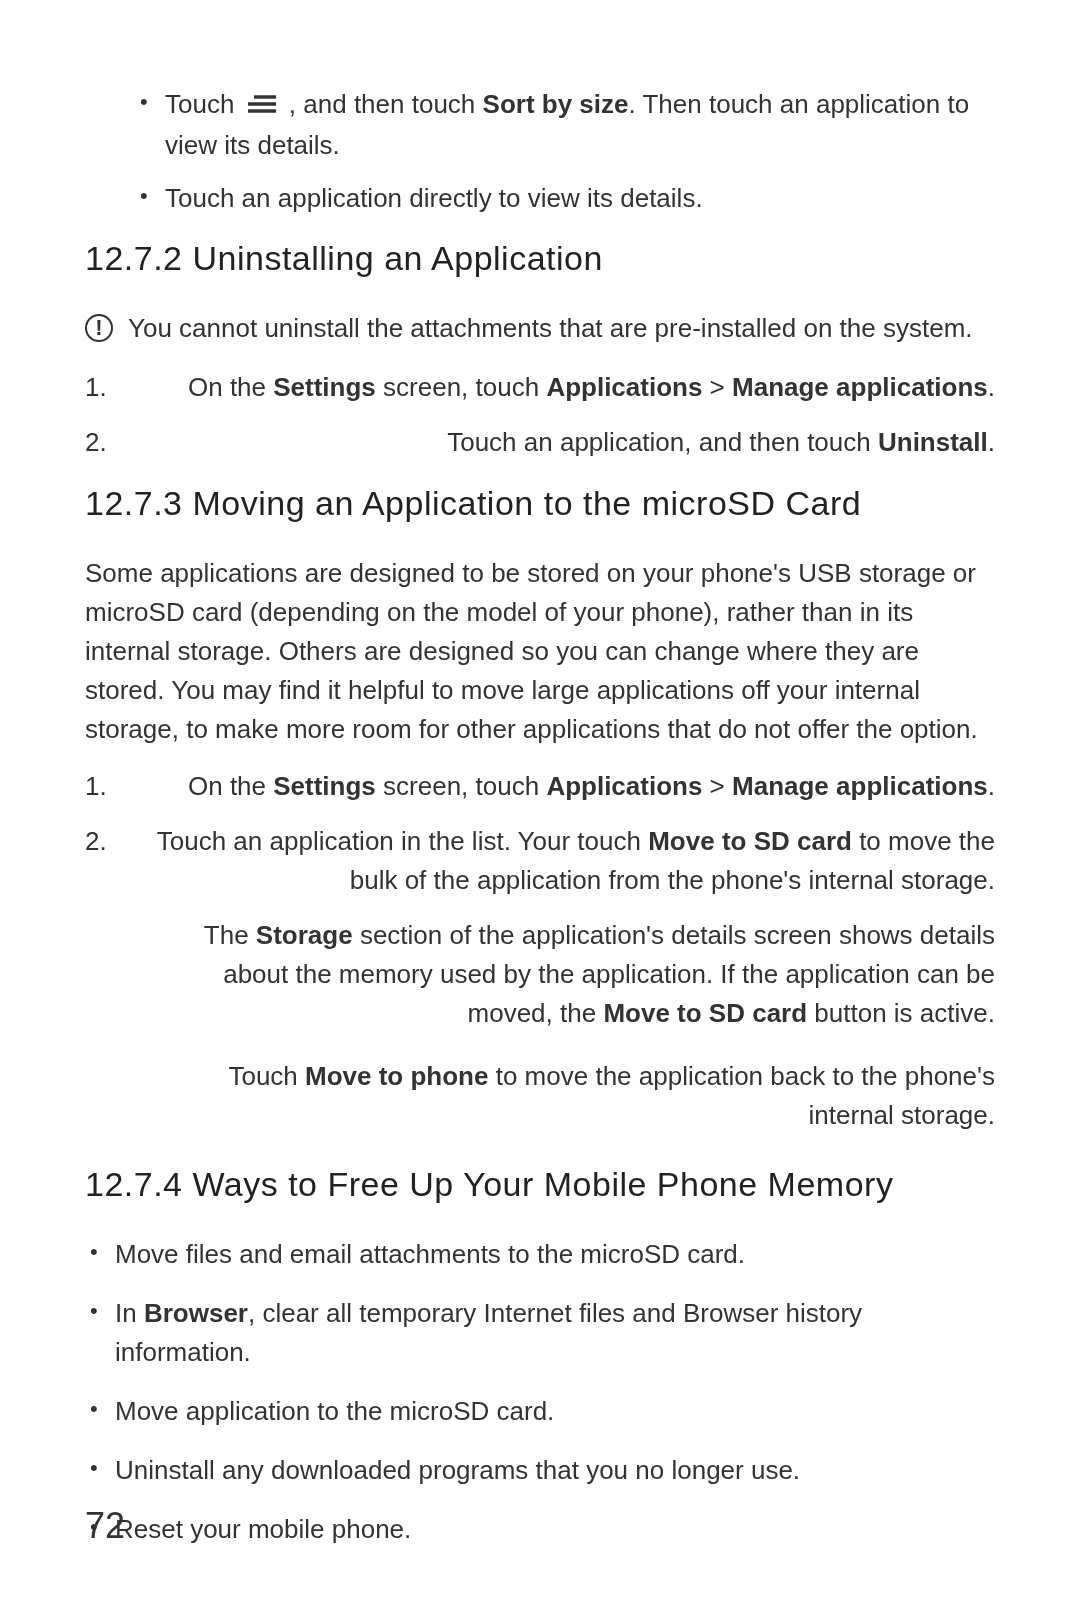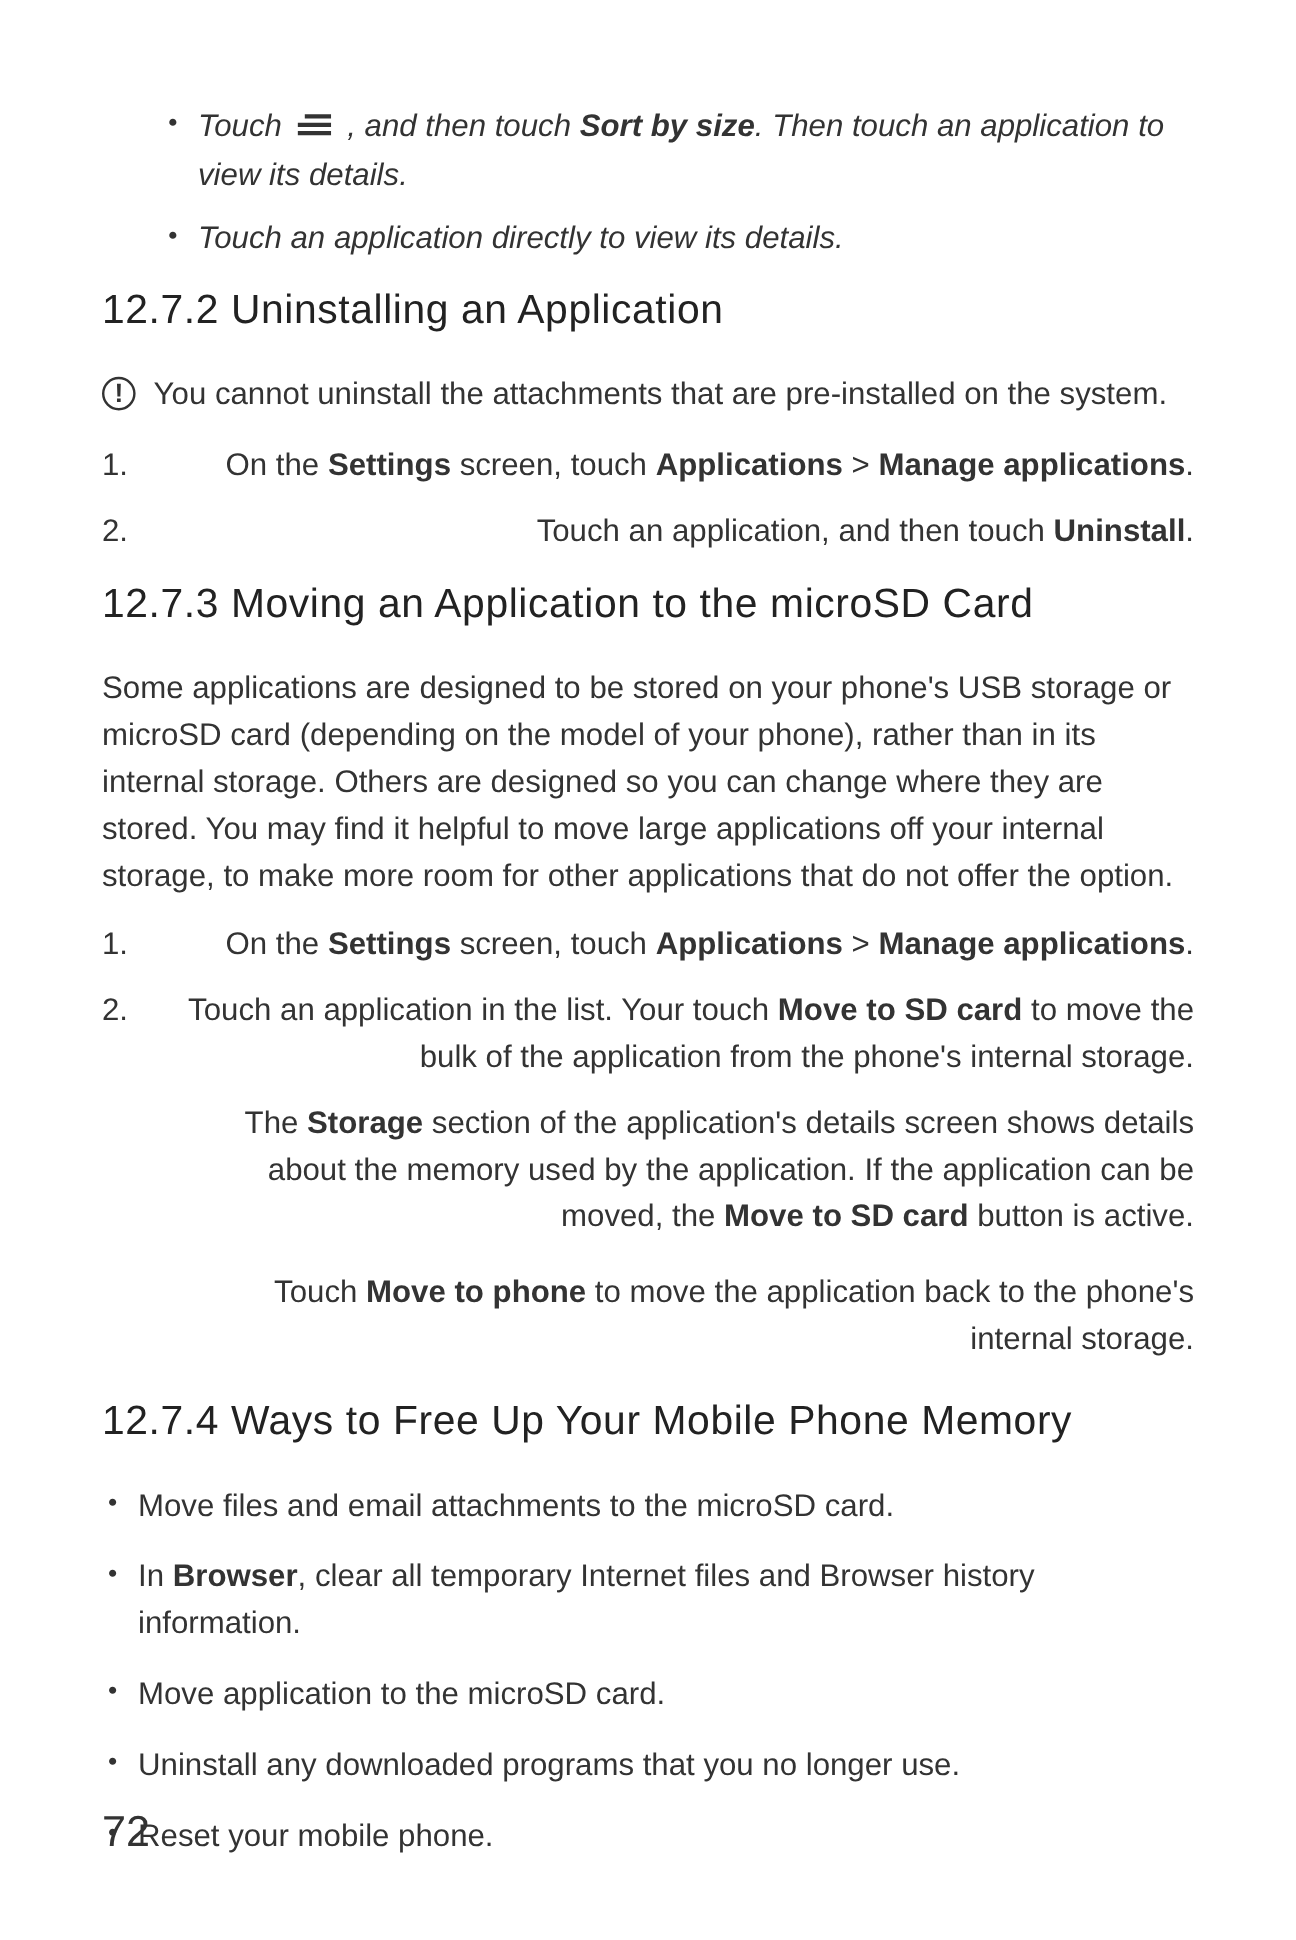--- a/index.html
+++ b/index.html
@@ -16,21 +16,20 @@
       padding: 85px 85px 60px 85px;
       position: relative;
     }
     .content {
       font-size: 26px;
       line-height: 1.5;
     }
     .bullet-list {
       list-style: none;
       padding-left: 55px;
-      font-style: italic;
     }
     .bullet-list li {
       position: relative;
       margin-bottom: 14px;
       padding-left: 25px;
     }
     .bullet-list li::before {
       content: "•";
       position: absolute;
       left: 0;

